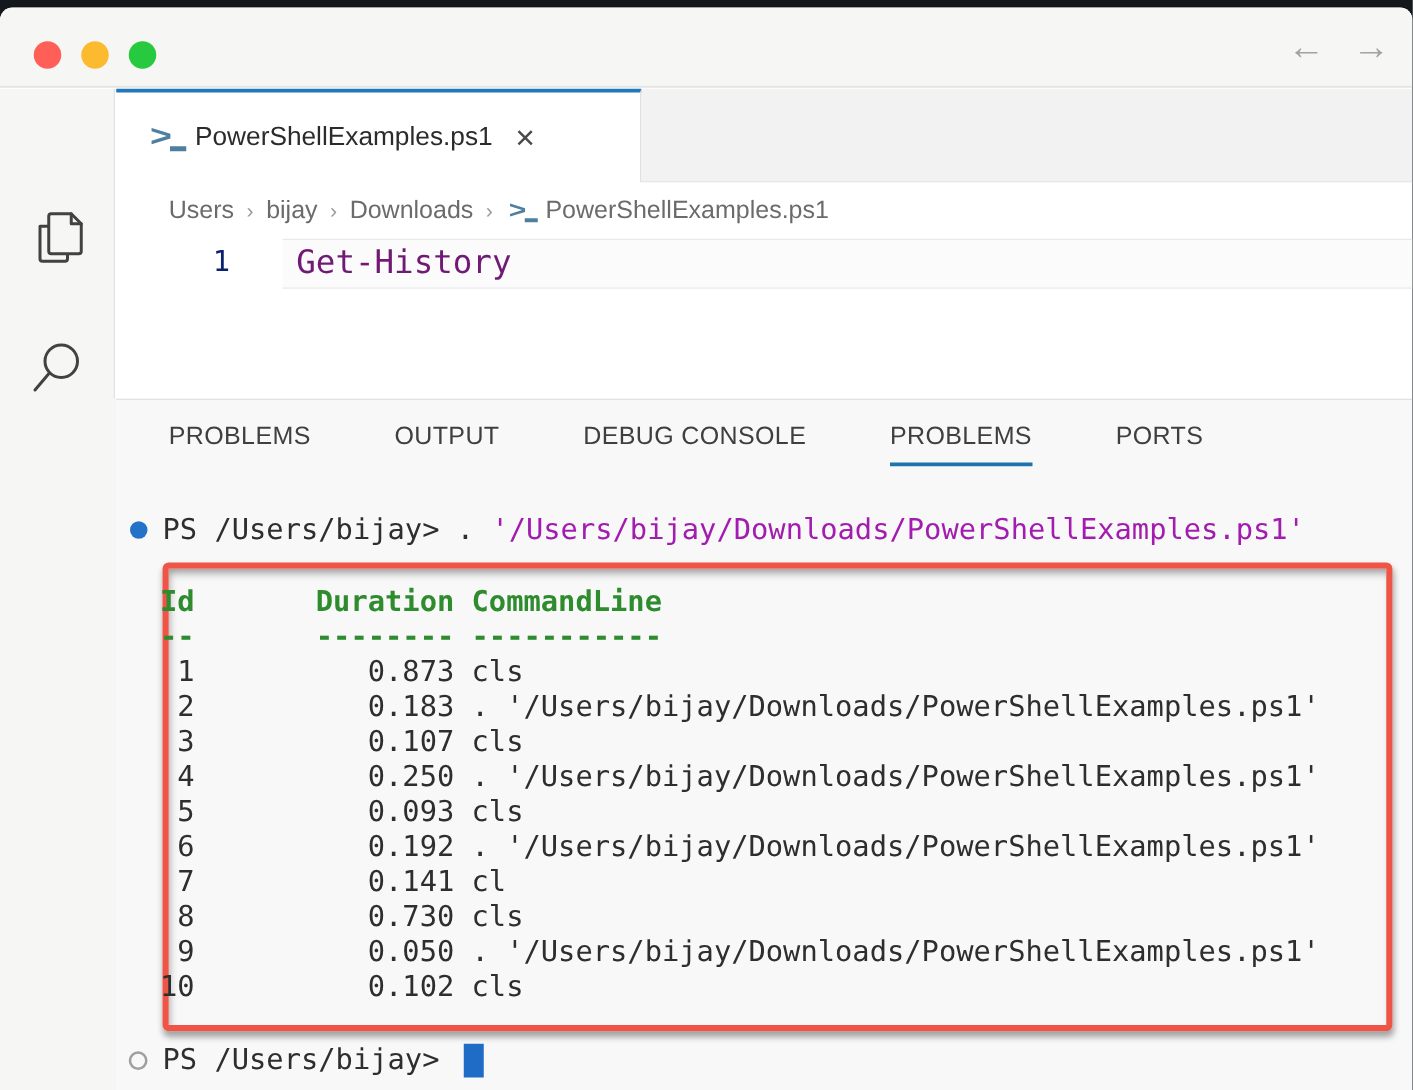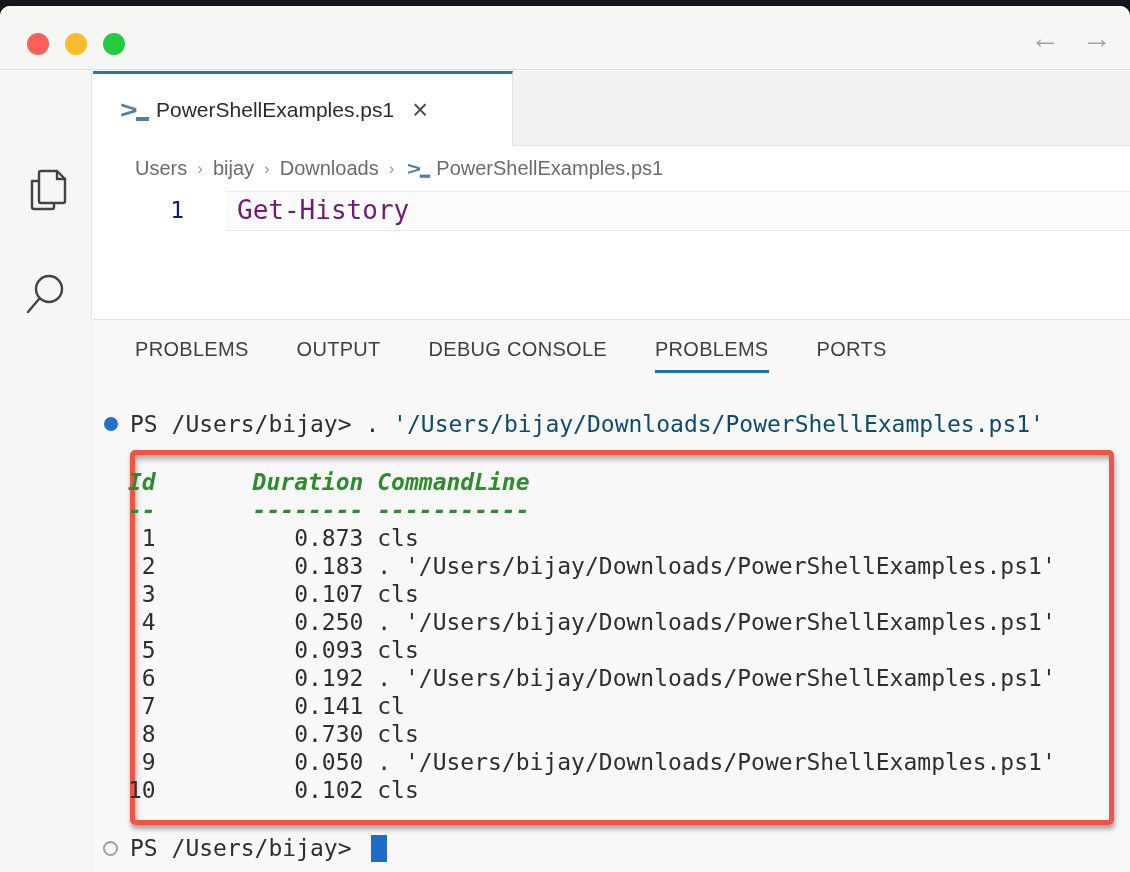--- a/index.html
+++ b/index.html
@@ -59,40 +59,40 @@
             font-family:"DejaVu Sans Mono", monospace; font-size:23px; line-height:38px;
             color:#0b216f; }
   .code-area { flex:1; height:40px; background:#fbfbfb; border-top:1px solid #eaeaea;
                border-bottom:1px solid #eaeaea; font-family:"DejaVu Sans Mono", monospace;
                font-size:26px; line-height:37px; color:#701a75; padding-left:11px; }
 
   
   .panel { position:absolute; left:93px; top:313px; width:1037px; height:553px;
            background:#f8f8f8; border-top:1px solid #e2e2e2; }
   .panel-full-bg { position:absolute; left:0; top:313px; width:93px; height:553px; background:#f6f6f5; }
-  .panel-tabs { position:absolute; left:42px; top:18px; display:flex; gap:48px;
+  .panel-tabs { position:absolute; left:42px; top:18px; display:flex; gap:67px;
                 font-size:20px; color:#3f3f3f; letter-spacing:.3px; }
   .ptab { position:relative; padding-bottom:12px; }
   .ptab.active::after { content:""; position:absolute; left:0; right:0; bottom:0;
                         height:3px; background:#1f74ad; }
 
   .term { font-family:"DejaVu Sans Mono", monospace; font-size:23px; line-height:28px; color:#2e2e2e; }
   .prompt-row { position:absolute; left:0; top:90px; width:1037px; height:28px; }
   .bullet { position:absolute; left:11px; top:7px; width:14px; height:14px; border-radius:50%;
             background:#2472c8; }
   .prompt-text { position:absolute; left:37px; top:0; white-space:pre; }
-  .teal { color:#0c4a6e; }
+  .teal { color:#a21caf; }
 
   .redbox { position:absolute; left:37px; top:130px; width:984px; height:375px;
             border:5px solid #ee5546; border-radius:5px;
             box-shadow:1px 4px 5px rgba(0,0,0,.35),
                        inset 2px 5px 7px -2px rgba(0,0,0,.40); }
   .tlines { position:absolute; left:35px; top:148px; }
   .tline { white-space:pre; height:28px; }
-  .tline.green { color:#2e8b2e; font-weight:bold;font-style:italic; }
+  .tline.green { color:#2e8b2e; font-weight:bold; }
 
   .final-row { position:absolute; left:0; top:514px; width:1037px; height:28px; }
   .ring { position:absolute; left:10px; top:7px; width:15px; height:15px; border-radius:50%;
           border:2px solid #9f9f9f; background:transparent; }
   .cursor-block { display:inline-block; width:16px; height:27px; background:#1e6cc5;
                   vertical-align:bottom; margin-left:6px; }
 </style>
 </head>
 <body>
 

